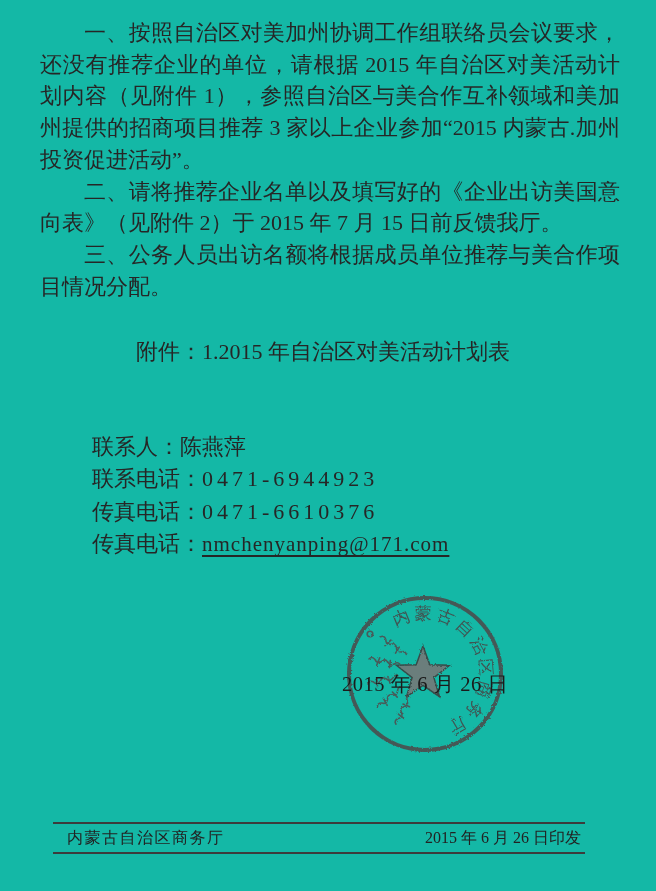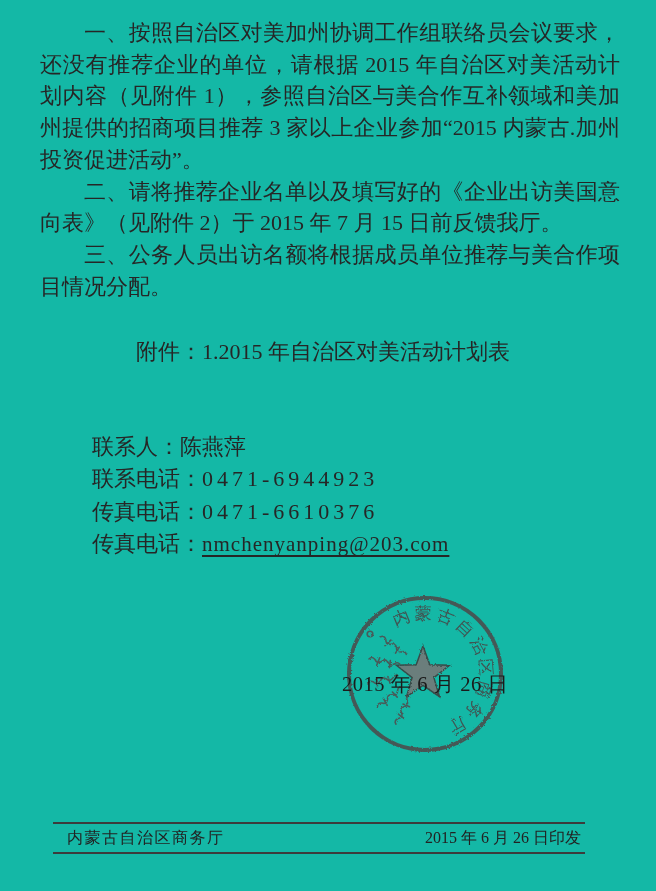--- a/index.html
+++ b/index.html
@@ -111,21 +111,21 @@
   </div>
 
   <div class="attachments">
     <div class="att-line"><span>附件：</span><span>1.2015 年自治区对美活动计划表</span></div>
   </div>
 
   <div class="contacts">
     <div class="contact-row"><span class="contact-label">联系人：</span><span class="contact-value">陈燕萍</span></div>
     <div class="contact-row"><span class="contact-label">联系电话：</span><span class="contact-value digits">0471-6944923</span></div>
     <div class="contact-row"><span class="contact-label">传真电话：</span><span class="contact-value digits">0471-6610376</span></div>
-    <div class="contact-row"><span class="contact-label">传真电话：</span><span class="contact-value email">nmchenyanping@203.com</span></div>
+    <div class="contact-row"><span class="contact-label">传真电话：</span><span class="contact-value email">nmchenyanping@171.com</span></div>
   </div>
 
   <div class="seal">
     <svg width="158" height="158" viewBox="0 0 158 158">
       <defs>
         <filter id="roughen" x="-10%" y="-10%" width="120%" height="120%">
           <feTurbulence type="fractalNoise" baseFrequency="0.55" numOctaves="2" result="n"></feTurbulence>
           <feDisplacementMap in="SourceGraphic" in2="n" scale="3"></feDisplacementMap>
         </filter>
       </defs>

